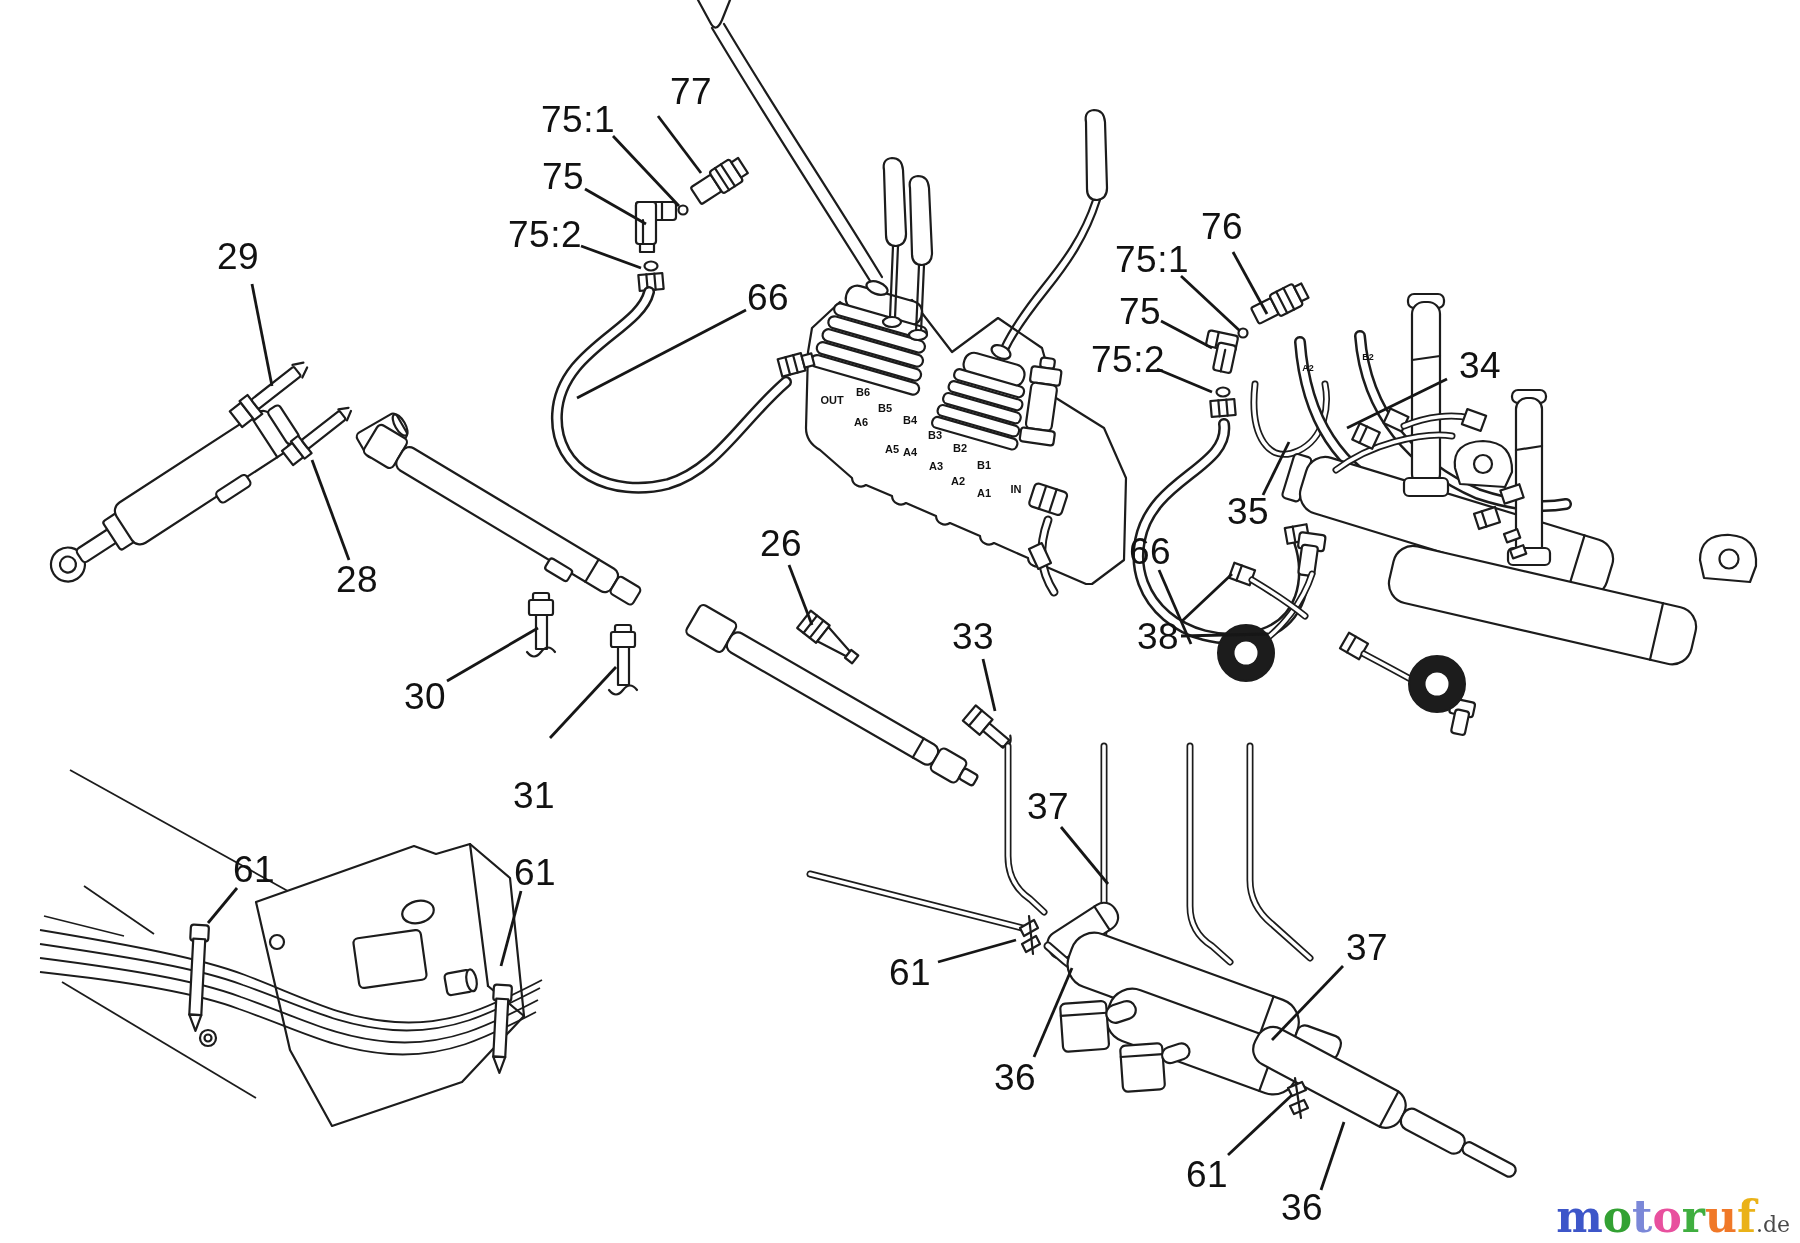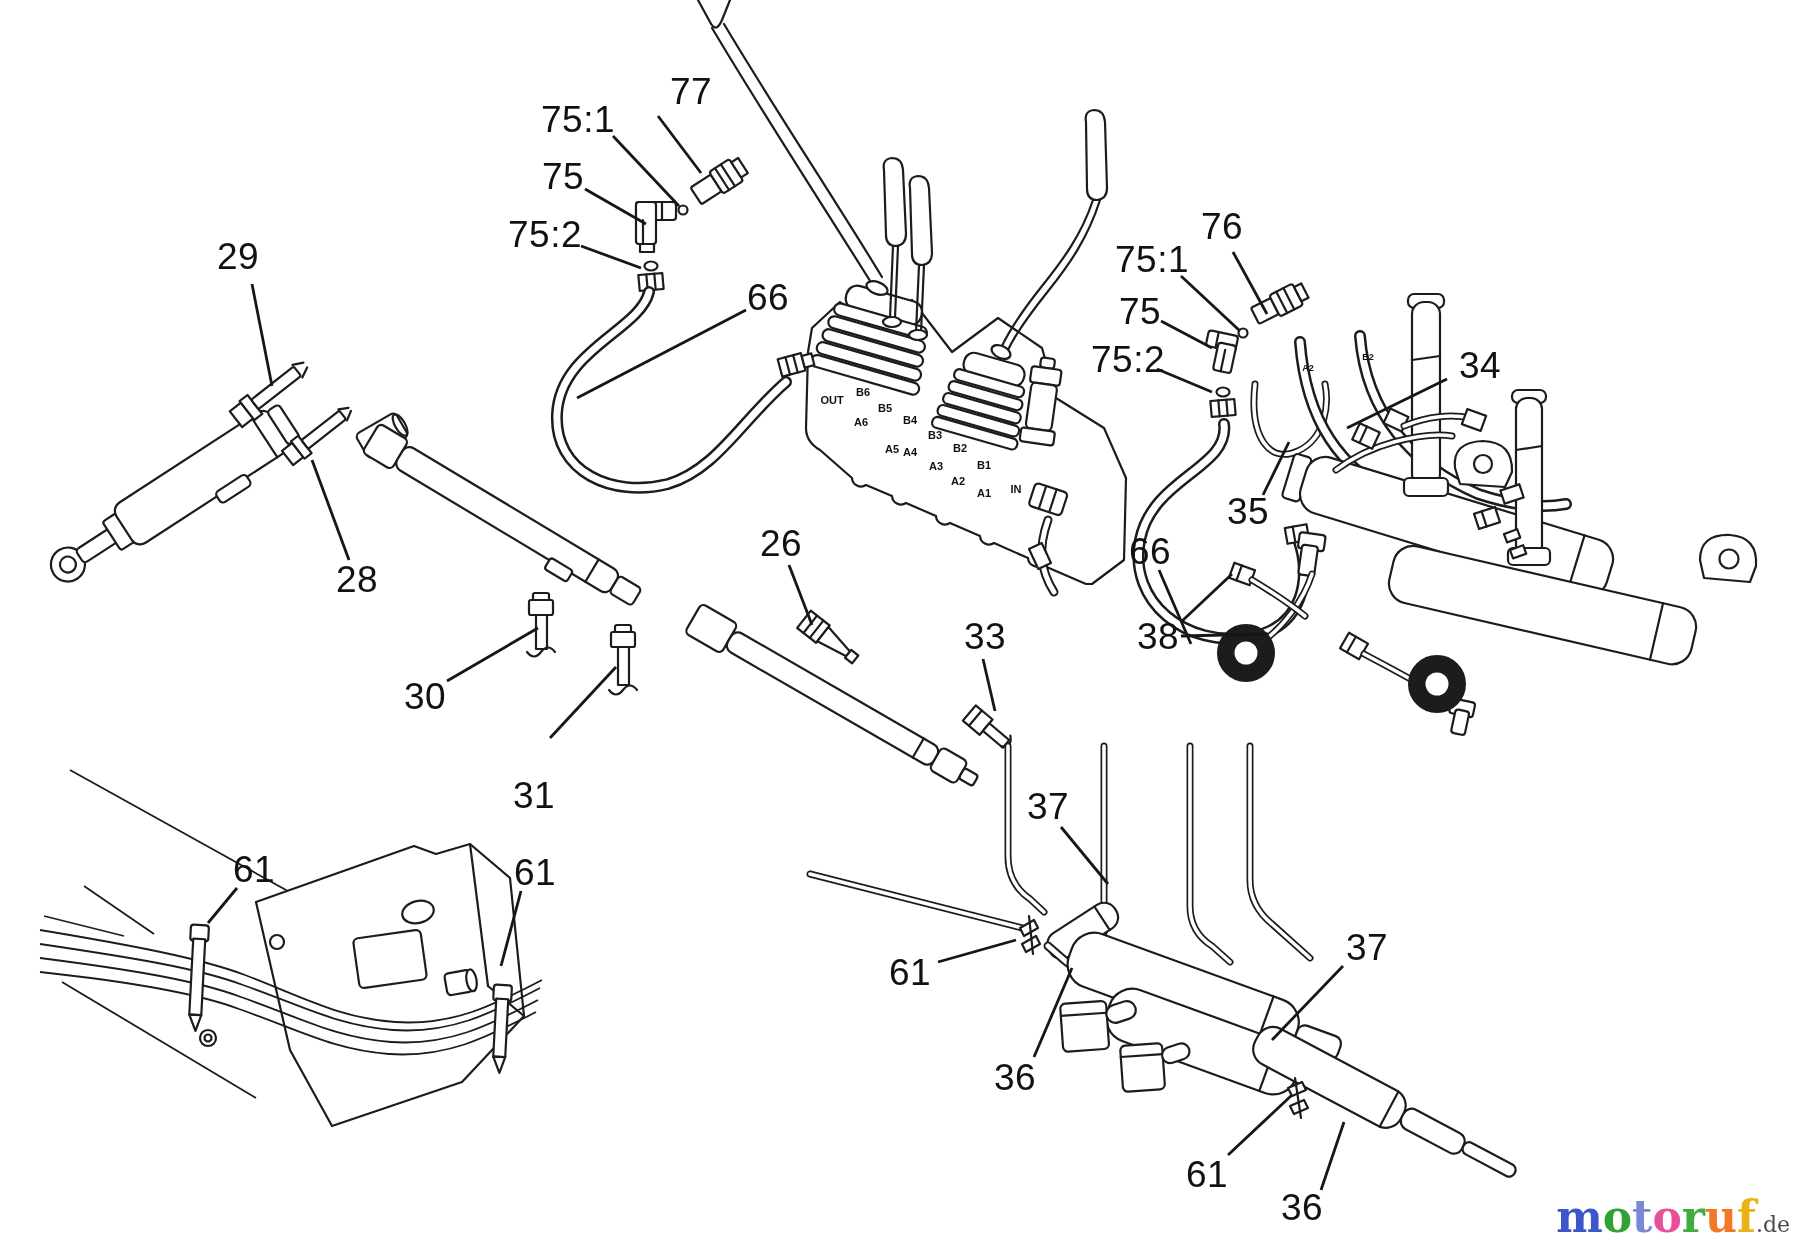--- a/index.html
+++ b/index.html
@@ -483,21 +483,21 @@
       <line x1="237" y1="888" x2="208" y2="923"></line>
       <line x1="521" y1="891" x2="501" y2="966"></line>
     </svg>
 
   <div id="callouts">
       <div class="callout" style="left: 238px; top: 257px;">29</div>
       <div class="callout" style="left: 357px; top: 580px;">28</div>
       <div class="callout" style="left: 425px; top: 697px;">30</div>
       <div class="callout" style="left: 534px; top: 796px;">31</div>
       <div class="callout" style="left: 781px; top: 544px;">26</div>
-      <div class="callout" style="left: 973px; top: 637px; margin-left: 12px;">33</div>
+      <div class="callout" style="left: 973px; top: 637px;">33</div>
       <div class="callout" style="left: 1468px; top: 366px; margin-left: 12px;">34</div>
       <div class="callout" style="left: 1248px; top: 512px;">35</div>
       <div class="callout" style="left: 1158px; top: 637px;">38</div>
       <div class="callout" style="left: 768px; top: 298px;">66</div>
       <div class="callout" style="left: 1150px; top: 552px;">66</div>
       <div class="callout" style="left: 563px; top: 177px;">75</div>
       <div class="callout" style="left: 578px; top: 120px;">75:1</div>
       <div class="callout" style="left: 545px; top: 235px;">75:2</div>
       <div class="callout" style="left: 645px; top: 92px; margin-left: 46px;">77</div>
       <div class="callout" style="left: 1222px; top: 227px;">76</div>

